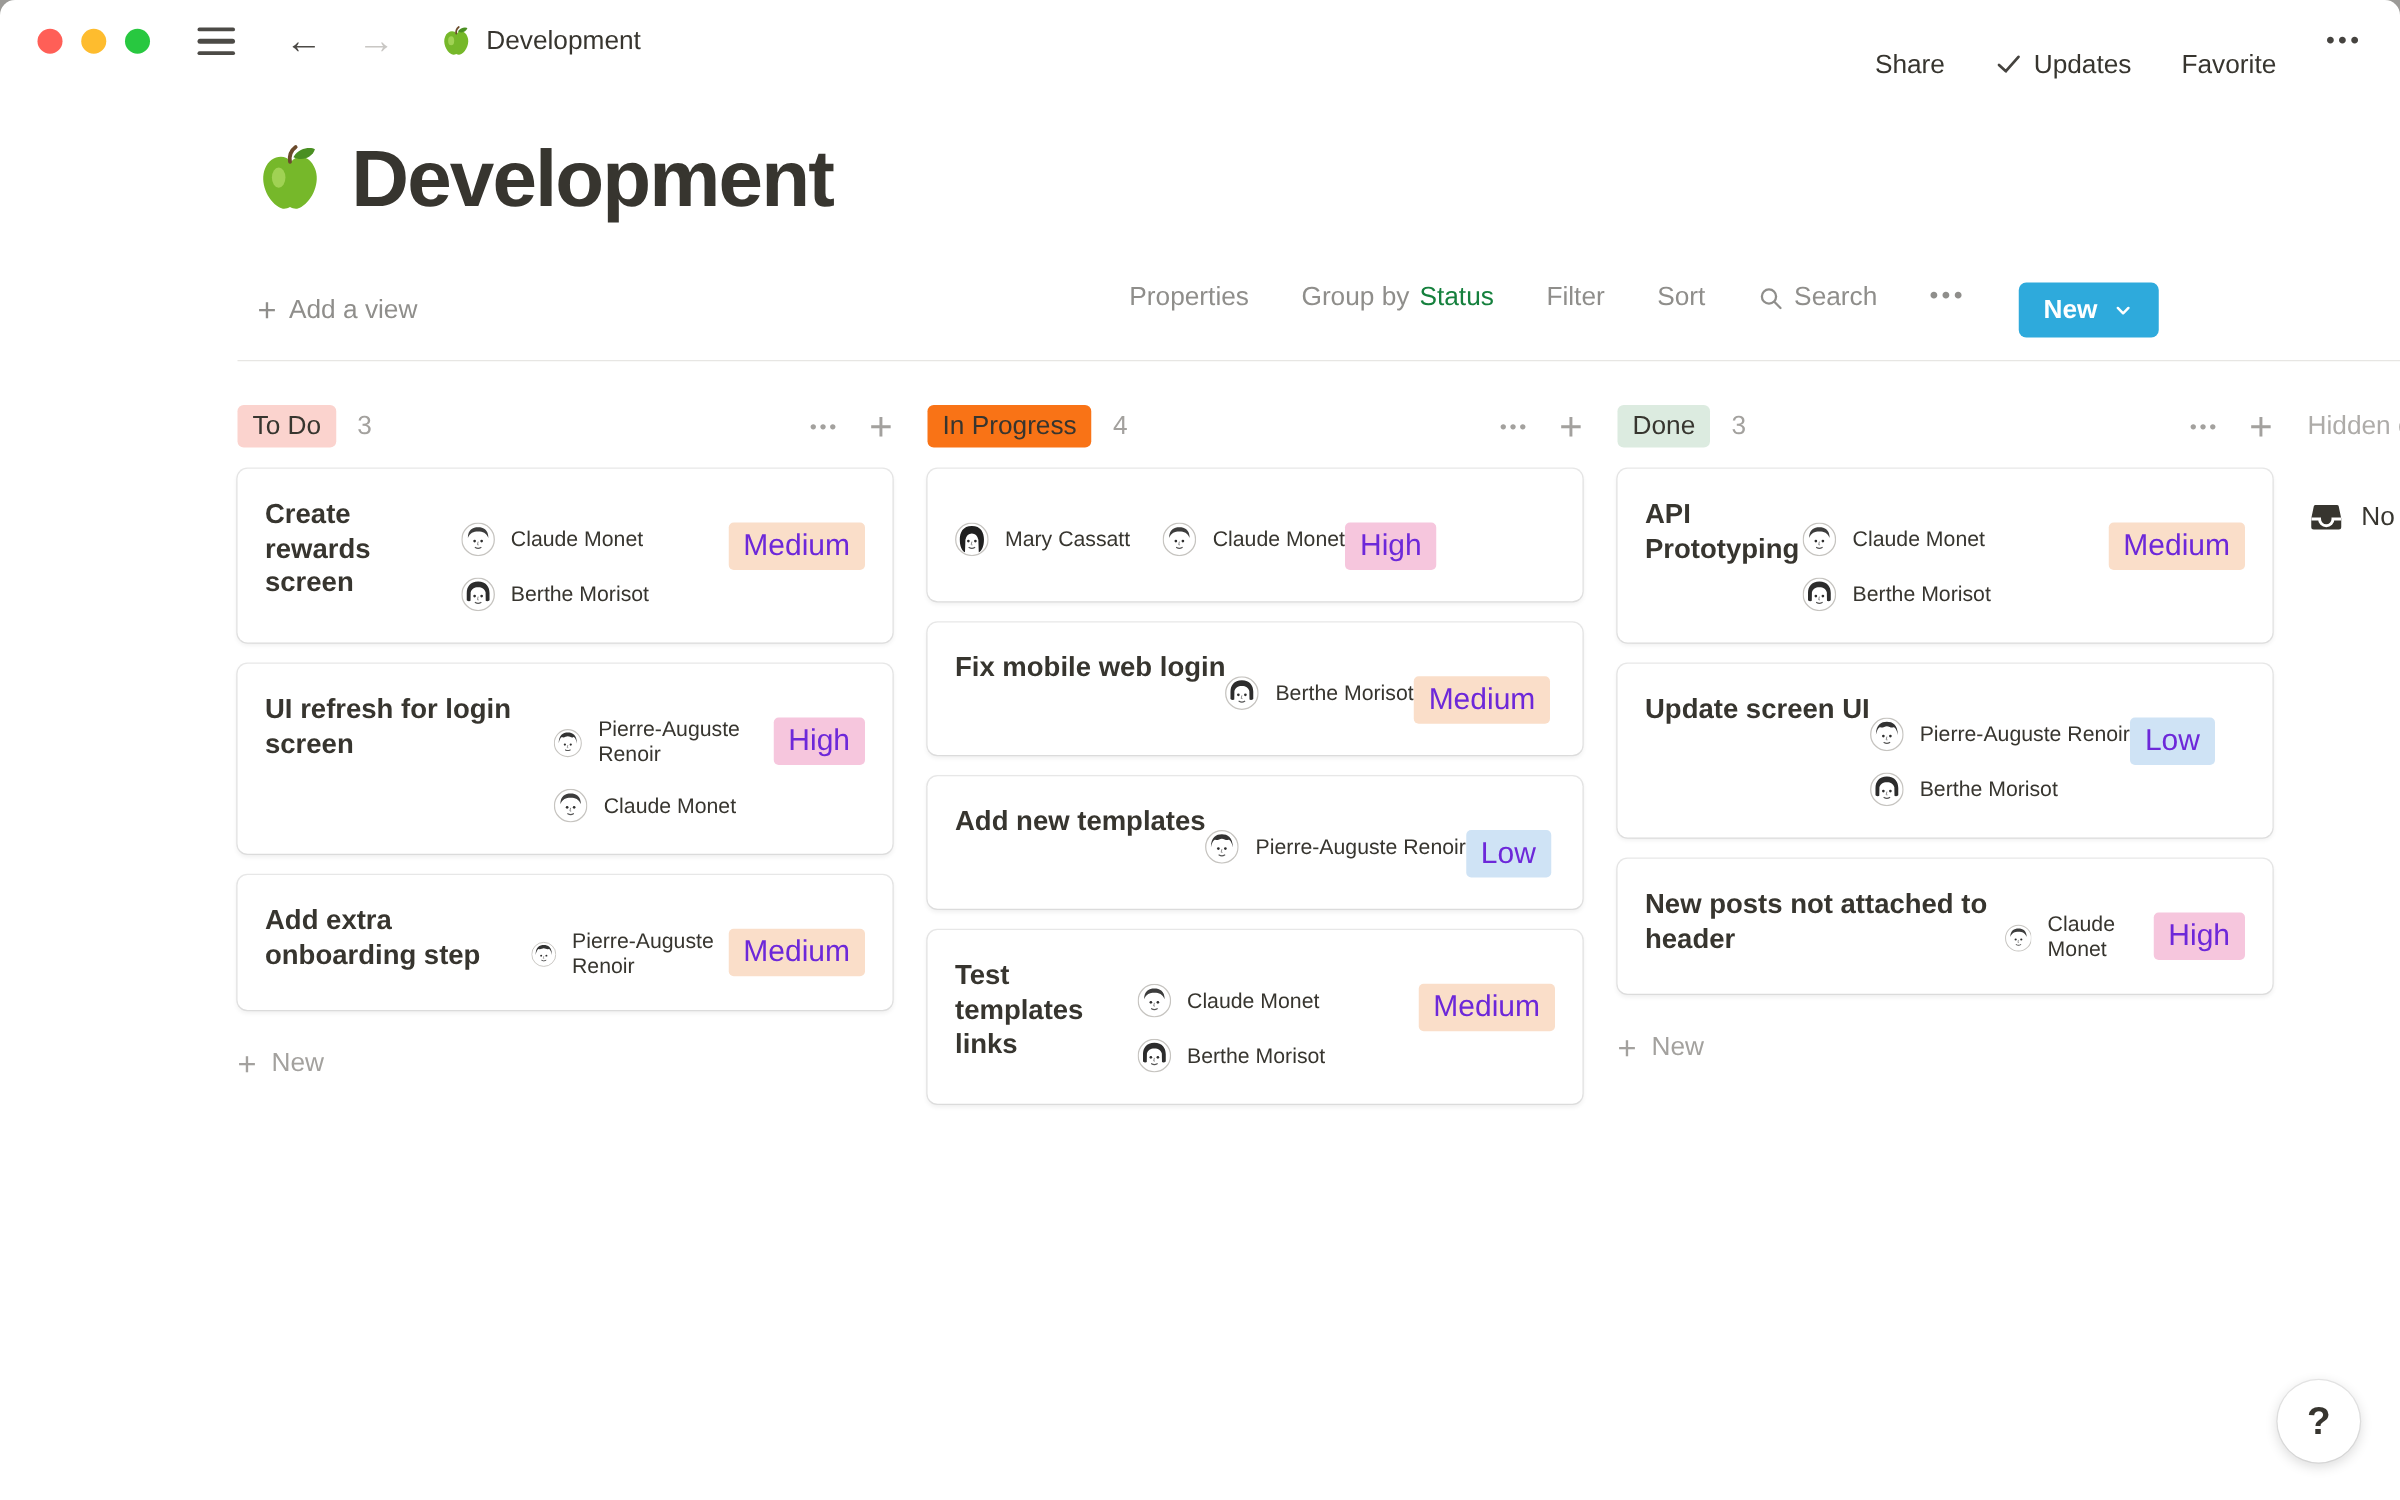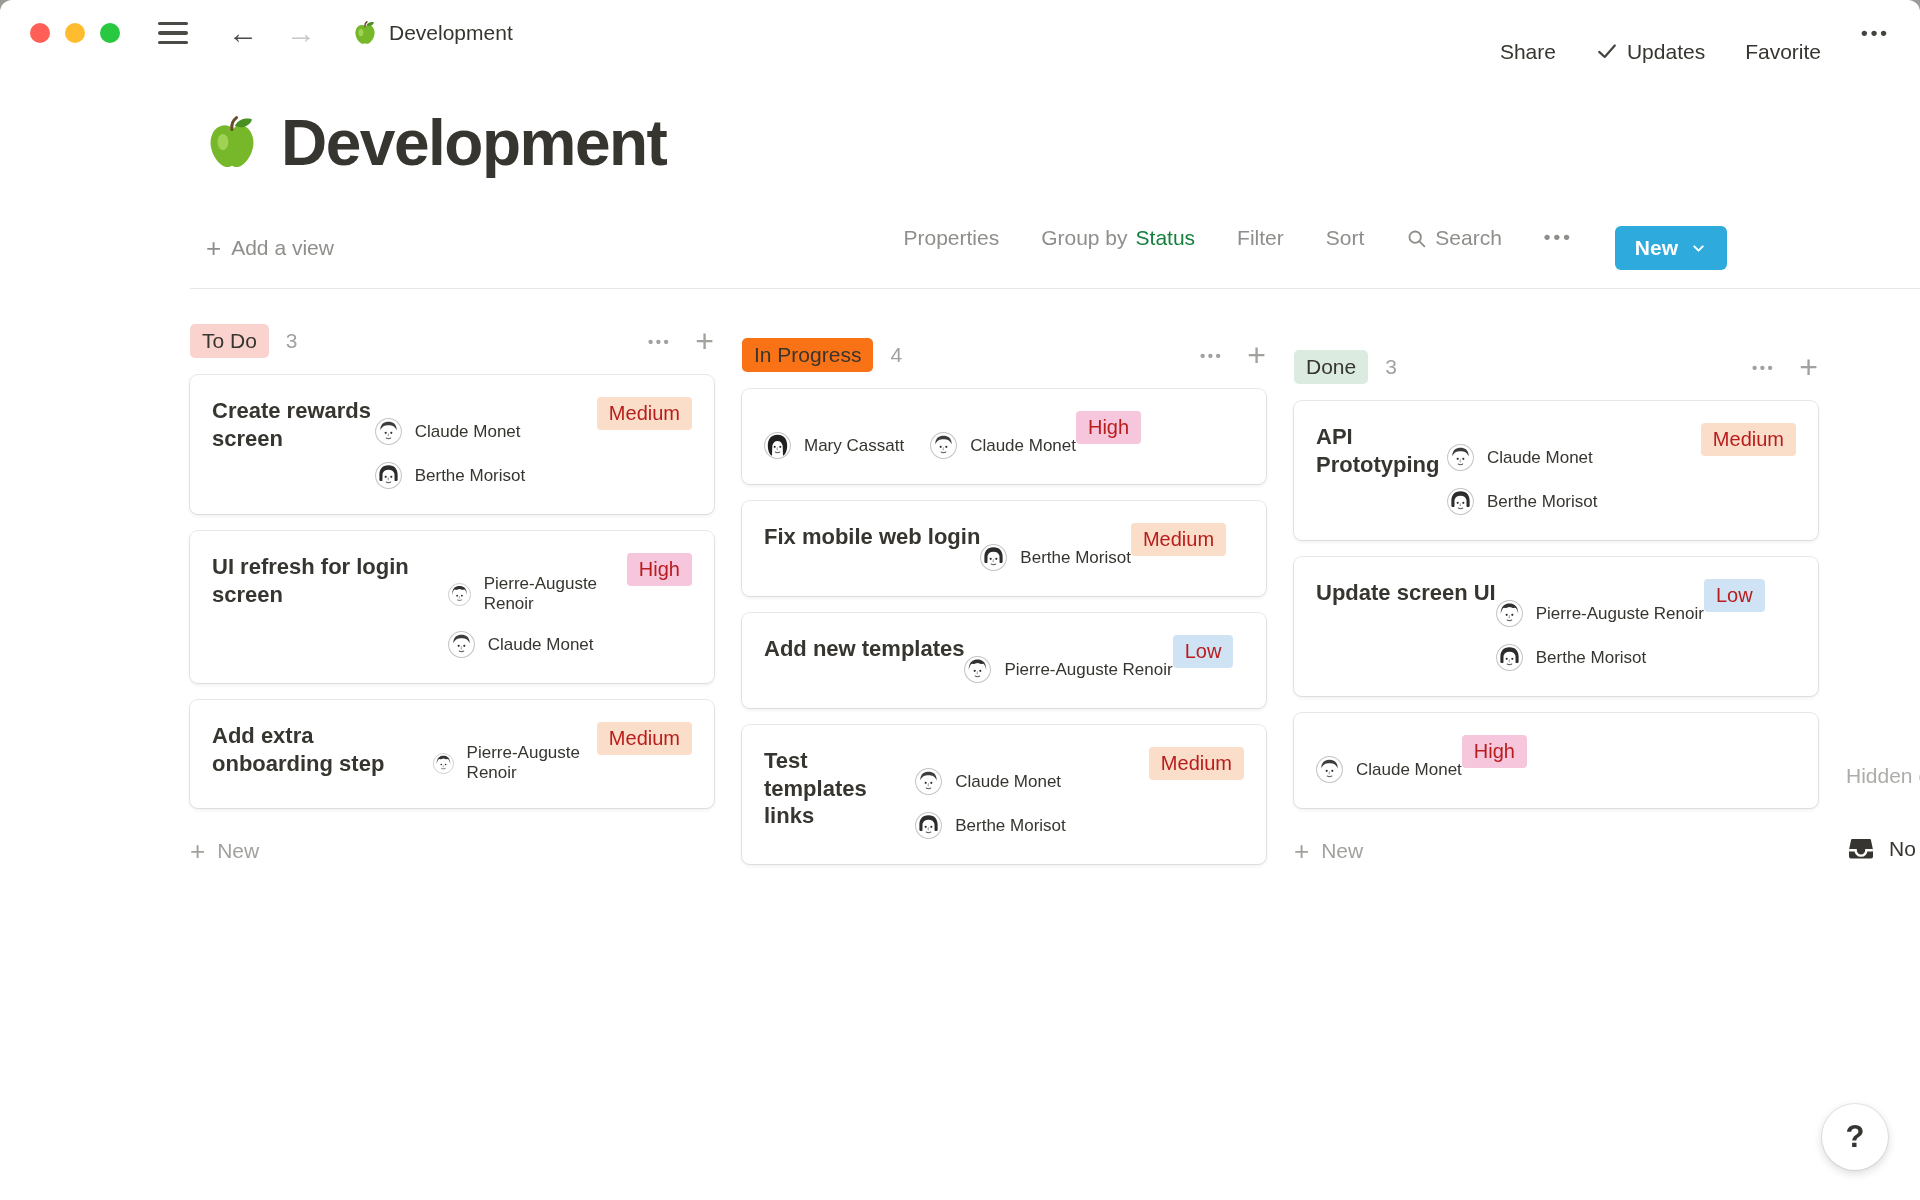--- a/index.html
+++ b/index.html
@@ -27,42 +27,42 @@
   
   .view-toolbar{margin:46px 0 0 206px; width:1521px; display:flex; align-items:center; height:44px;}
   .add-view{display:flex; align-items:center; gap:10px; color:#8f8e8b; font-size:21px; cursor:pointer;}
   .vt-right{margin-left:auto; display:flex; align-items:flex-start; gap:42px; font-size:21px; color:#8f8e8b;}
   .vt-item{cursor:pointer; display:flex; align-items:center; gap:8px;}
   .vt-item .strong{color:#15803d;}
   .new-btn{display:flex; align-items:center; gap:12px; background:#2eaadc; color:#fff;
     font-size:21px; font-weight:700; padding:0 20px; height:44px; border-radius:6px; cursor:pointer;}
   .divider{border:none; border-top:1px solid #e7e6e3; margin:18px 0 0 190px;}
   
-  .board{display:flex; gap:28px; margin:30px 0 0 190px; align-items:flex-end;}
+  .board{display:flex; gap:28px; margin:30px 0 0 190px; align-items:flex-start;}
   .column{width:524px; flex:0 0 524px;}
   .col-head{display:flex; align-items:center; height:44px; margin-bottom:12px;}
   .col-badge{font-size:21px; padding:5px 12px; border-radius:5px; color:#37352f;}
   .col-badge[data-status="To Do"]{background:#fbd3ce;}
   .col-badge[data-status="In Progress"]{background:#f97316;}
   .col-badge[data-status="Done"]{background:#dcebe0;}
   .col-count{margin-left:17px; color:#a3a19e; font-size:21px;}
   .col-icons{margin-left:auto; display:flex; align-items:center; gap:24px; color:#a3a19e;}
   .col-icons .dots{color:#a3a19e; font-size:15px; letter-spacing:2.5px;}
   .col-icons .plus{font-size:32px; font-weight:300; line-height:1;}
   .cards{display:flex; flex-direction:column; gap:17px;}
   .card{background:#fff; border-radius:8px; padding:22px 22px 25px;
     box-shadow:0 0 0 1px rgba(15,15,15,.09), 0 2px 4px rgba(15,15,15,.07);
     display:flex; flex-direction:row; align-items:flex-start; cursor:pointer;}
   .card-title{font-size:22px; font-weight:700; line-height:1.25;}
   .assignees{margin-top:21px; display:flex; flex-wrap:wrap; column-gap:26px; row-gap:17px;}
   .assignees.stack{flex-direction:column;}
   .assignee{display:flex; align-items:center; gap:13px; font-size:17px;}
   .avatar{width:27px; height:27px; display:inline-flex;}
   .avatar svg{width:100%; height:100%;}
-  .badge{font-size:20px; padding:5px 12px; border-radius:4px; color:#b91c1c;}
+  .badge{margin-top:21px; font-size:24px; padding:5px 12px; border-radius:4px; color:#6d28d9;}
   .badge[data-level="Medium"]{background:#fadec9;}
   .badge[data-level="High"]{background:#f6c6dd;}
   .badge[data-level="Low"]{background:#cfe3f5;}
   .new-row{margin-top:30px; display:flex; align-items:center; gap:12px; color:#a3a19e; font-size:21px; cursor:pointer;}
   .new-row .plus{font-size:26px; font-weight:300; line-height:1;}
   
   .hidden-col{width:240px; flex:0 0 240px;}
   .hidden-label{height:44px; display:flex; align-items:center; color:#aeaca9; font-size:21px; white-space:nowrap;}
   .hidden-group{margin-top:36px; display:flex; align-items:center; gap:13px; font-size:21px; white-space:nowrap; cursor:pointer;}
   
@@ -443,20 +443,21 @@
                   <path d="M12 13.6 L11.5 15.8 L12.4 15.9" stroke="#8a8a8a" stroke-width="0.7" fill="none"></path>
                   <path d="M10 17.8 Q12 18.9 14 17.8" stroke="#555" stroke-width="0.9" fill="none" stroke-linecap="round"></path>
                 </svg>
               </span>
             <span>Berthe Morisot</span>
           </span>
         </div>
         <span class="badge" data-level="Low">Low</span>
       </article>
       <article class="card">
+        <div class="card-title">New posts not attached to header</div>
         <div class="assignees">
           <span class="assignee">
             <span class="avatar">
                 <svg viewBox="0 0 24 24">
                   <circle cx="12" cy="12" r="11.5" fill="#ffffff" stroke="#c6c4c0" stroke-width="0.9"></circle>
                   <path d="M4.7 11 C4.7 5.2 8.2 3.4 12 3.4 C15.8 3.4 19.3 5.2 19.3 11 C17.8 7.4 15.4 6.4 12 6.4 C8.6 6.4 6.2 7.4 4.7 11 Z" fill="#3d3d3d"></path>
                   <circle cx="9.5" cy="13.2" r="0.95" fill="#2e2e2e"></circle>
                   <circle cx="14.5" cy="13.2" r="0.95" fill="#2e2e2e"></circle>
                   <path d="M12 13.6 L11.5 15.8 L12.4 15.9" stroke="#8a8a8a" stroke-width="0.7" fill="none"></path>
                   <path d="M10 17.8 Q12 18.9 14 17.8" stroke="#555" stroke-width="0.9" fill="none" stroke-linecap="round"></path>

